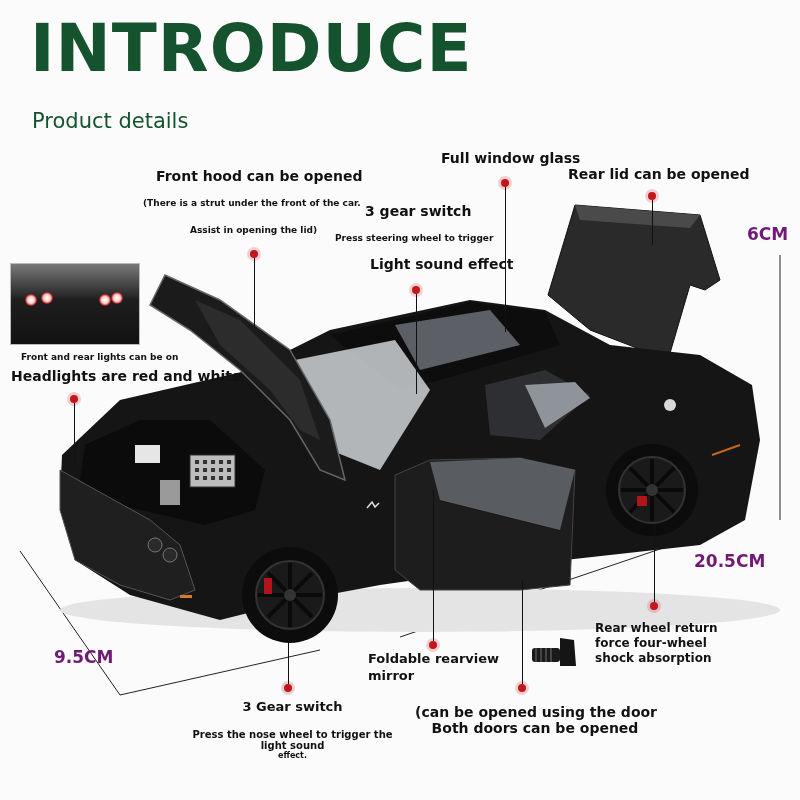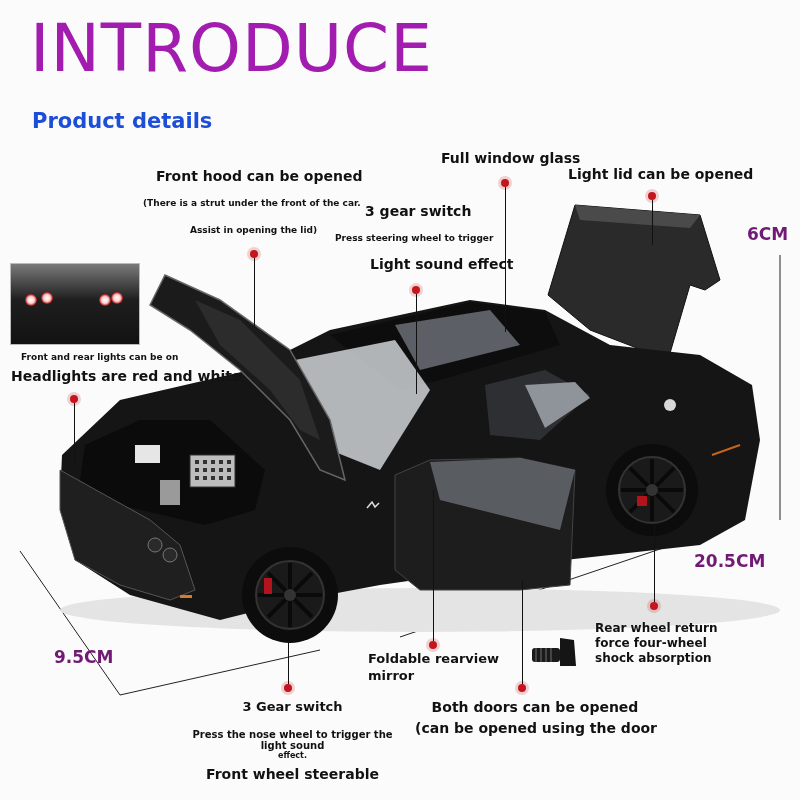--- a/index.html
+++ b/index.html
@@ -4,25 +4,25 @@
 <style>
   html, body { margin: 0; padding: 0; }
   body {
     width: 800px; height: 800px; overflow: hidden; position: relative;
     background: #fbfbfb;
     font-family: "DejaVu Sans", sans-serif;
     color: #111;
   }
   .abs { position: absolute; }
   .title {
-    left: 30px; top: 16px; font-size: 66px; font-weight: normal;
-    color: #a21caf; letter-spacing: 1px; line-height: 1;
+    left: 30px; top: 16px; font-size: 66px; font-weight: bold;
+    color: #14532d; letter-spacing: 1px; line-height: 1;
   }
   .subtitle {
-    left: 32px; top: 109px; font-size: 21px; font-weight: bold; color: #1d4ed8;
+    left: 32px; top: 109px; font-size: 21px; font-weight: normal; color: #14532d;
   }
   .lbl { font-weight: bold; color: #111; white-space: nowrap; }
   .lbl-md { font-size: 14px; }
   .lbl-sm { font-size: 9px; }
   .center { text-align: center; }
   .dim { font-size: 17px; font-weight: bold; color: #701a75; }
   .dot {
     width: 8px; height: 8px; border-radius: 50%;
     background: #c4161c; box-shadow: 0 0 0 3px rgba(196,22,28,0.18);
   }
@@ -175,21 +175,21 @@
 <div class="abs vline" style="left:288px; top:640px; height:44px;"></div>
 
 <div class="abs dot" style="left:518px; top:684px;"></div>
 <div class="abs vline" style="left:522px; top:580px; height:104px;"></div>
 
 <div class="abs lbl lbl-md" style="left:156px; top:168px;">Front hood can be opened</div>
 <div class="abs lbl lbl-sm" style="left:143px; top:198px;">(There is a strut under the front of the car.</div>
 <div class="abs lbl lbl-sm" style="left:190px; top:225px;">Assist in opening the lid)</div>
 
 <div class="abs lbl lbl-md" style="left:441px; top:150px;">Full window glass</div>
-<div class="abs lbl lbl-md" style="left:568px; top:166px;">Light lid can be opened</div>
+<div class="abs lbl lbl-md" style="left:568px; top:166px;">Rear lid can be opened</div>
 
 <div class="abs lbl lbl-md" style="left:365px; top:203px;">3 gear switch</div>
 <div class="abs lbl lbl-sm" style="left:335px; top:233px;">Press steering wheel to trigger</div>
 <div class="abs lbl lbl-md" style="left:370px; top:256px;">Light sound effect</div>
 
 <div class="abs lbl lbl-sm" style="left:21px; top:352px;">Front and rear lights can be on</div>
 <div class="abs lbl lbl-md" style="left:11px; top:368px;">Headlights are red and white</div>
 
 <div class="abs dim" style="left:747px; top:224px;">6CM</div>
 <div class="abs dim" style="left:694px; top:551px;">20.5CM</div>
@@ -203,19 +203,18 @@
 
 <div class="abs lbl" style="left:368px; top:650px; font-size:13px; line-height:17px;">
   <div>Foldable rearview</div>
   <div>mirror</div>
 </div>
 
 <div class="abs center" style="left:180px; top:699px; width:225px;">
   <div class="lbl" style="font-size:13px;">3 Gear switch</div>
   <div class="lbl" style="font-size:10px; margin-top:15px; white-space:normal;">Press the nose wheel to trigger the light sound</div>
   <div class="lbl" style="font-size:8px;">effect.</div>
-  <div class="lbl" style="font-size:14px; margin-top:6px;">Front wheel steerable</div>
 </div>
 
 <div class="abs center" style="left:415px; top:699px; width:240px;">
+  <div class="lbl" style="font-size:14px; margin-top:5px;">(can be opened using the door</div>
   <div class="lbl" style="font-size:14px;">Both doors can be opened</div>
-  <div class="lbl" style="font-size:14px; margin-top:5px;">(can be opened using the door</div>
 </div>
 
 </body></html>

